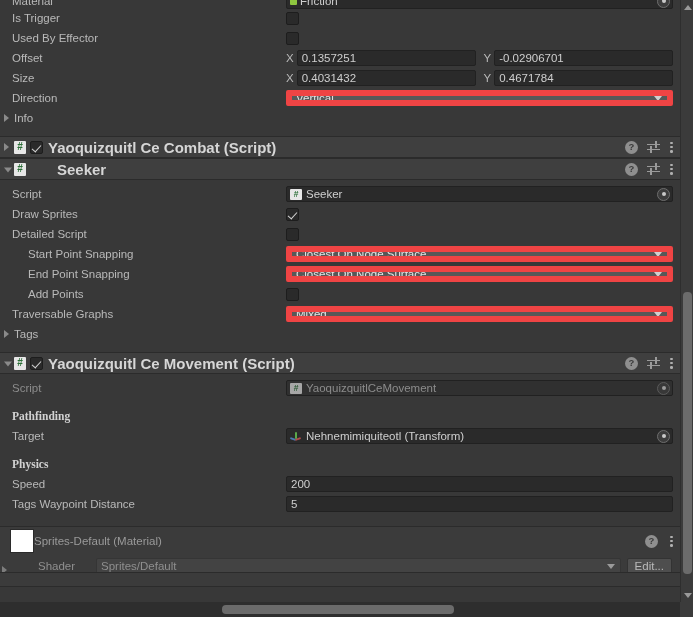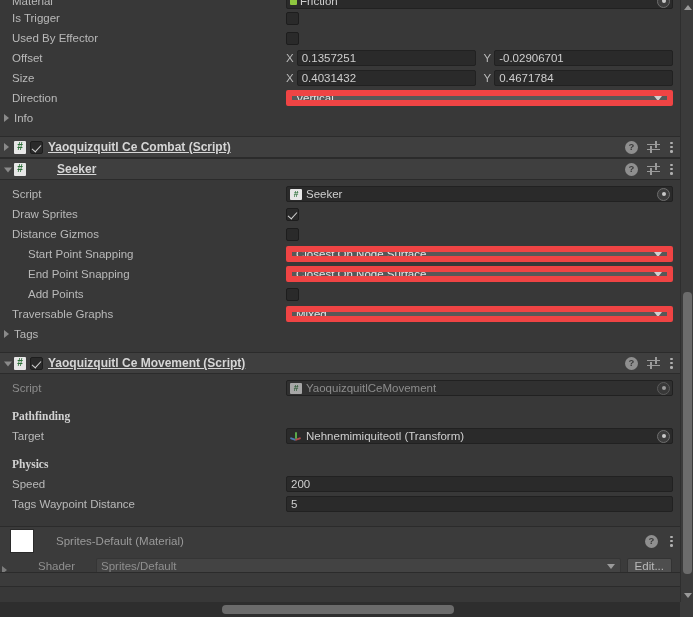--- a/index.html
+++ b/index.html
@@ -135,22 +135,22 @@
 
   
   .comp-header {
     height: 22px; background: #3f3f3f;
     border-top: 1px solid #2b2b2b; border-bottom: 1px solid #2b2b2b;
     display: flex; align-items: center; padding-left: 2px;
     position: relative;
   }
   .comp-header.nested { padding-left: 2px; }
   .comp-title {
-    color: #d6d6d6; font-size: 12px; font-weight: bold;
-    margin-left: 5px; white-space: nowrap; text-decoration: underline;
+    color: #d6d6d6; font-size: 15px; font-weight: bold;
+    margin-left: 5px; white-space: nowrap;
   }
   .hdr-icons {
     position: absolute; right: 6px; top: 0; height: 100%;
     display: flex; align-items: center; gap: 9px;
   }
   .ico-help {
     width: 13px; height: 13px; border-radius: 50%; background: #8f8f8f;
     color: #3b3b3b; font-size: 9.5px; font-weight: bold;
     display: flex; align-items: center; justify-content: center;
     font-family: "Liberation Sans", sans-serif; line-height: 1;
@@ -180,21 +180,21 @@
   .gap { height: 8px; }
   .gap4 { height: 4px; }
 
   
   .mat-block { background: #3b3b3b; border-top: 1px solid #2b2b2b; position: relative; }
   .mat-head { height: 28px; display: flex; align-items: center; padding-left: 10px; position: relative; }
   .mat-preview {
     width: 24px; height: 24px; background: #ffffff;
     border: 1px solid #2b2b2b; flex: 0 0 24px;
   }
-  .mat-name { color: #9a9a9a; font-size: 11.5px; margin-left: 22px; }
+  .mat-name { color: #9a9a9a; font-size: 11.5px; margin-left: 0; }
   .mat-shader-row { height: 22px; display: flex; align-items: center; position: relative; }
   .mat-shader-label { color: #8f8f8f; padding-left: 38px; width: 96px; flex: 0 0 96px; font-size: 11.5px; }
   .shader-dd {
     background: #434343; border: 1px solid #353535; border-radius: 2px;
     height: 17px; flex: 1 1 auto; display: flex; align-items: center;
     padding: 0 4px; color: #8f8f8f; font-size: 11.5px; position: relative;
     margin-right: 6px;
   }
   .shader-dd .arrow {
     position: absolute; right: 5px; top: 50%; margin-top: -2px;
@@ -412,21 +412,21 @@
         <div class="lbl-col">
             <span class="label">Draw Sprites</span>
           </div>
         <div class="val-col">
             <span class="cb on"></span>
           </div>
       </div>
 
       <div class="row">
         <div class="lbl-col">
-            <span class="label">Distance Gizmos</span>
+            <span class="label">Detailed Script</span>
           </div>
         <div class="val-col">
             <span class="cb"></span>
           </div>
       </div>
 
 
       <div class="row">
         <div class="lbl-col ind1">
             <span class="label">Start Point Snapping</span>

